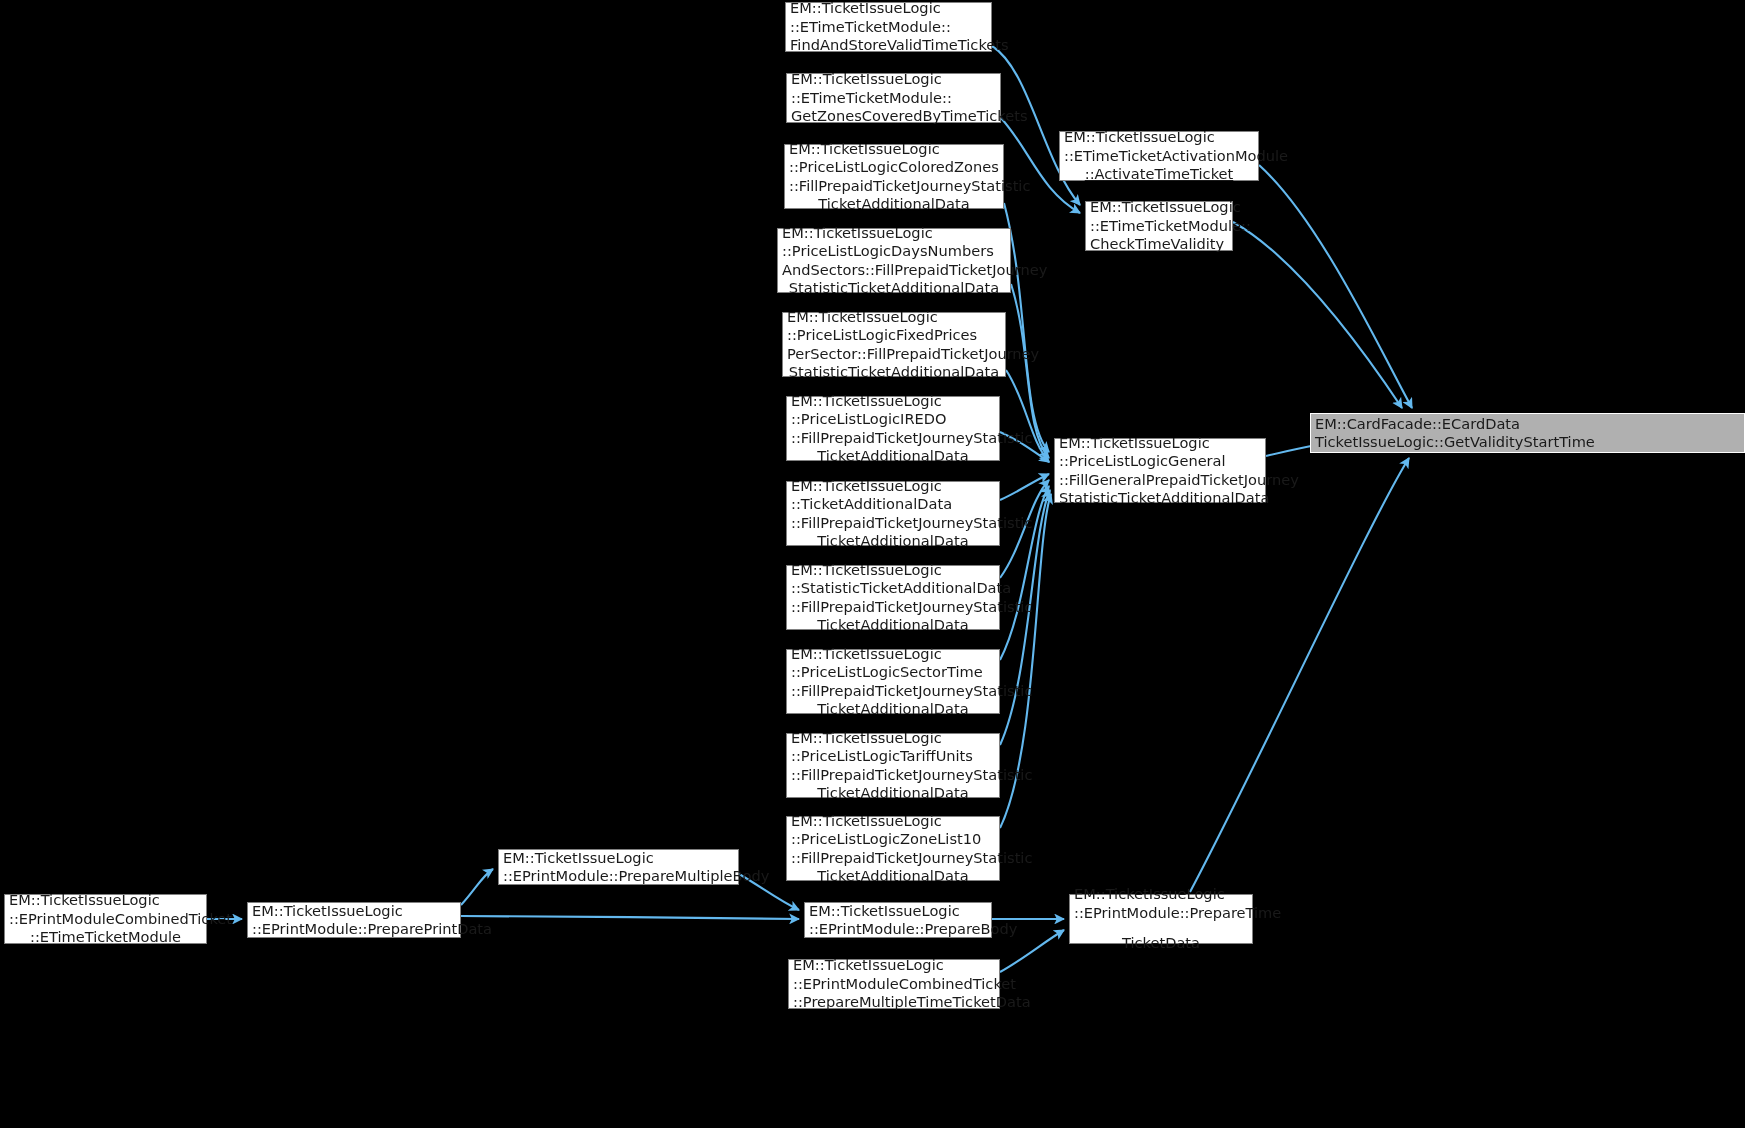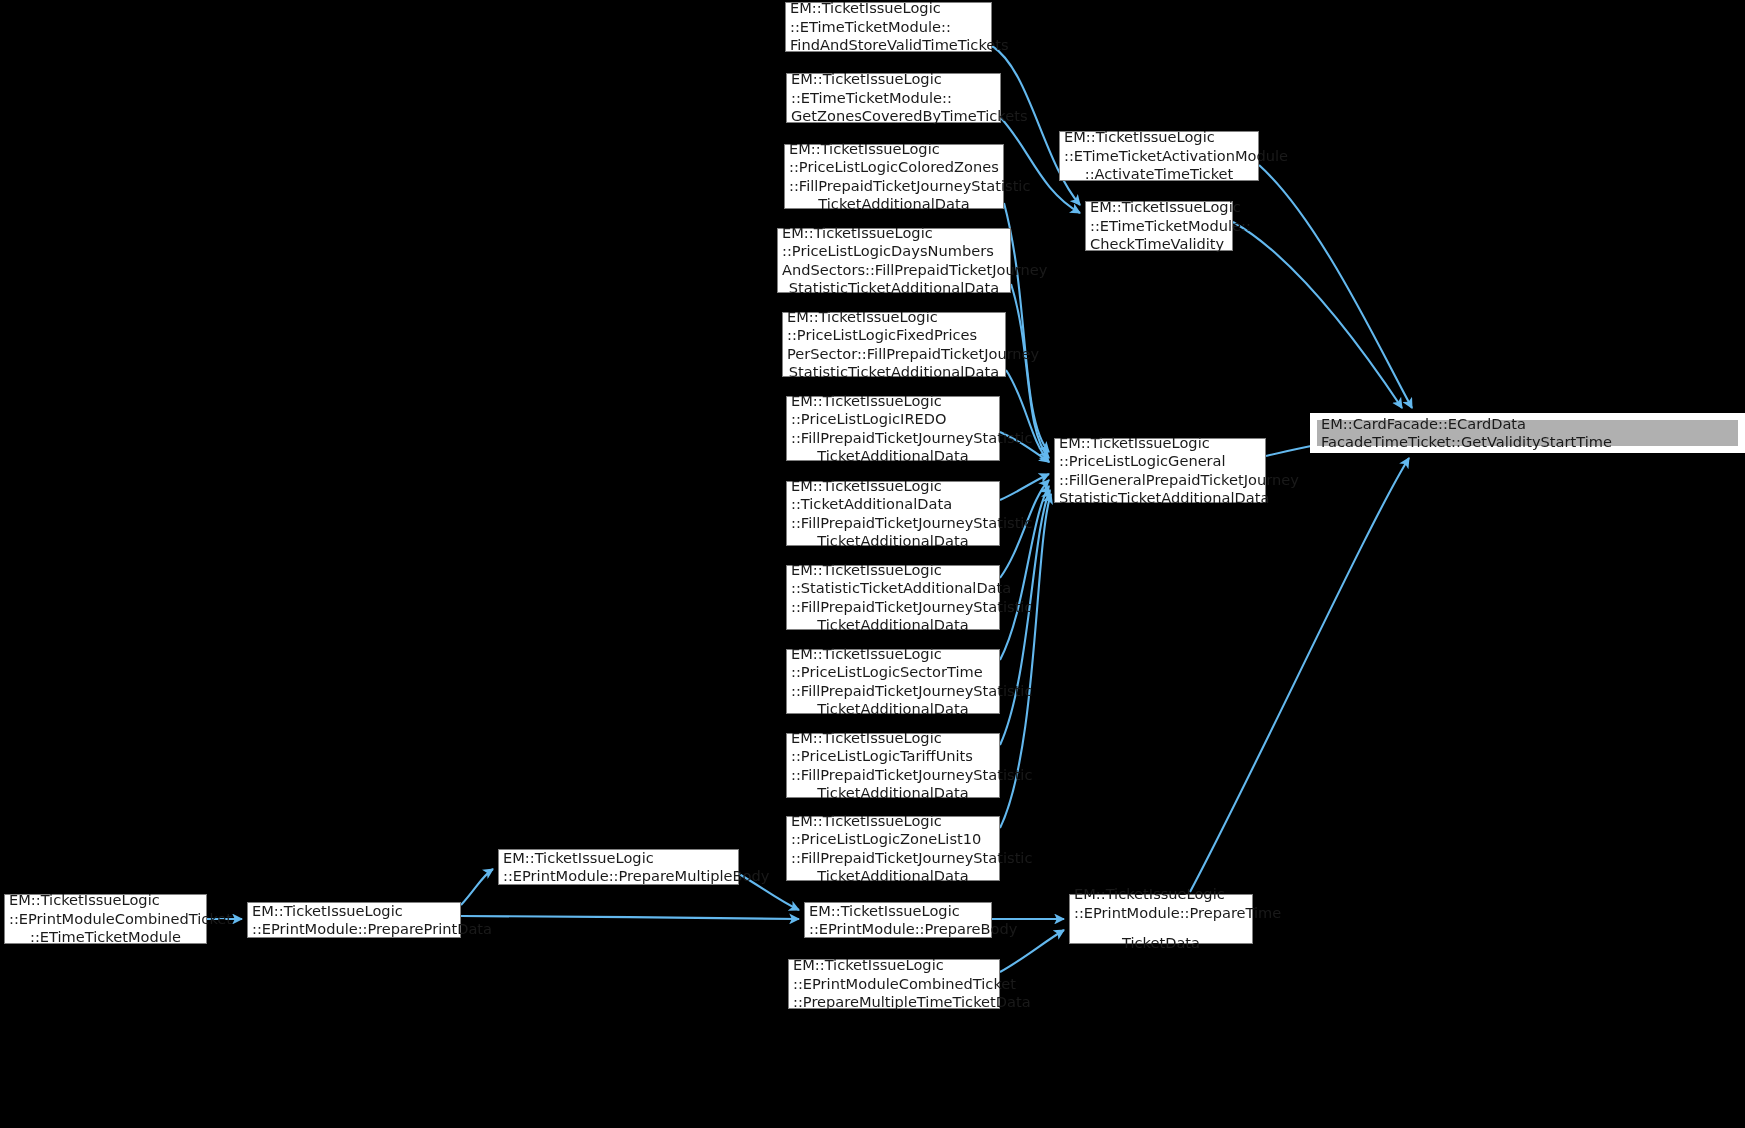--- a/index.html
+++ b/index.html
@@ -43,21 +43,21 @@
     white-space: pre;
   }
   .node .ln {
     display: block;
   }
   .node.left-lines .ln {
     text-align: left;
   }
   .node.highlight {
     background: #b0b0b0;
-    border: 7px solid #ffffff;
+    border: 1px solid #ffffff;
   }
 </style>
 </head>
 <body>
 
 <div id="canvas">
   <svg id="edges" viewBox="0 0 1745 1128">
     <defs>
       <marker id="arrow" viewBox="0 0 10 10" refX="9" refY="5" markerWidth="5.2" markerHeight="5.2" orient="auto-start-reverse">
         <path d="M 0 0 L 10 5 L 0 10 L 2.4 5 z" fill="#63b8ee"></path>
@@ -92,24 +92,24 @@
       <div class="node left-lines" style="left: 786px; top: 73px; width: 215px; height: 50px;"><span class="ln">EM::TicketIssueLogic</span><span class="ln">::ETimeTicketModule::</span><span class="ln">GetZonesCoveredByTimeTickets</span></div>
       <div class="node left-lines" style="left: 784px; top: 144px; width: 220px; height: 65px;"><span class="ln">EM::TicketIssueLogic</span><span class="ln">::PriceListLogicColoredZones</span><span class="ln">::FillPrepaidTicketJourneyStatistic</span><span class="ln" style="text-align: center;">TicketAdditionalData</span></div>
       <div class="node left-lines" style="left: 777px; top: 228px; width: 234px; height: 65px;"><span class="ln">EM::TicketIssueLogic</span><span class="ln">::PriceListLogicDaysNumbers</span><span class="ln">AndSectors::FillPrepaidTicketJourney</span><span class="ln" style="text-align: center;">StatisticTicketAdditionalData</span></div>
       <div class="node left-lines" style="left: 782px; top: 312px; width: 224px; height: 65px;"><span class="ln">EM::TicketIssueLogic</span><span class="ln">::PriceListLogicFixedPrices</span><span class="ln">PerSector::FillPrepaidTicketJourney</span><span class="ln" style="text-align: center;">StatisticTicketAdditionalData</span></div>
       <div class="node left-lines" style="left: 786px; top: 396px; width: 214px; height: 65px;"><span class="ln">EM::TicketIssueLogic</span><span class="ln">::PriceListLogicIREDO</span><span class="ln">::FillPrepaidTicketJourneyStatistic</span><span class="ln" style="text-align: center;">TicketAdditionalData</span></div>
       <div class="node left-lines" style="left: 786px; top: 481px; width: 214px; height: 65px;"><span class="ln">EM::TicketIssueLogic</span><span class="ln">::TicketAdditionalData</span><span class="ln">::FillPrepaidTicketJourneyStatistic</span><span class="ln" style="text-align: center;">TicketAdditionalData</span></div>
       <div class="node left-lines" style="left: 786px; top: 565px; width: 214px; height: 65px;"><span class="ln">EM::TicketIssueLogic</span><span class="ln">::StatisticTicketAdditionalData</span><span class="ln">::FillPrepaidTicketJourneyStatistic</span><span class="ln" style="text-align: center;">TicketAdditionalData</span></div>
       <div class="node left-lines" style="left: 786px; top: 649px; width: 214px; height: 65px;"><span class="ln">EM::TicketIssueLogic</span><span class="ln">::PriceListLogicSectorTime</span><span class="ln">::FillPrepaidTicketJourneyStatistic</span><span class="ln" style="text-align: center;">TicketAdditionalData</span></div>
       <div class="node left-lines" style="left: 786px; top: 733px; width: 214px; height: 65px;"><span class="ln">EM::TicketIssueLogic</span><span class="ln">::PriceListLogicTariffUnits</span><span class="ln">::FillPrepaidTicketJourneyStatistic</span><span class="ln" style="text-align: center;">TicketAdditionalData</span></div>
       <div class="node left-lines" style="left: 786px; top: 816px; width: 214px; height: 65px;"><span class="ln">EM::TicketIssueLogic</span><span class="ln">::PriceListLogicZoneList10</span><span class="ln">::FillPrepaidTicketJourneyStatistic</span><span class="ln" style="text-align: center;">TicketAdditionalData</span></div>
-      <div class="node left-lines" style="left: 1059px; top: 131px; width: 200px; height: 50px;"><span class="ln">EM::TicketIssueLogic</span><span class="ln">::ETimeTicketActivationModule</span><span class="ln" style="text-align: center;">::ActivateTimeTicket</span></div>
+      <div class="node left-lines" style="left: 1059px; top: 131px; width: 200px; height: 50px;"><span class="ln">EM::TicketIssueLogic</span><span class="ln">::ETimeTicketActivationModule</span><span class="ln" style="text-align: center; text-decoration: underline;">::ActivateTimeTicket</span></div>
       <div class="node left-lines" style="left: 1085px; top: 201px; width: 148px; height: 50px;"><span class="ln">EM::TicketIssueLogic</span><span class="ln">::ETimeTicketModule::</span><span class="ln" style="">CheckTimeValidity</span></div>
       <div class="node left-lines" style="left: 1054px; top: 438px; width: 212px; height: 65px;"><span class="ln">EM::TicketIssueLogic</span><span class="ln">::PriceListLogicGeneral</span><span class="ln">::FillGeneralPrepaidTicketJourney</span><span class="ln" style="text-align: center;">StatisticTicketAdditionalData</span></div>
-      <div class="node highlight left-lines" style="left: 1310px; top: 413px; width: 435px; height: 40px;"><span class="ln">EM::CardFacade::ECardData</span><span class="ln">FacadeTimeTicket::GetValidityStartTime</span></div>
+      <div class="node highlight left-lines" style="left: 1310px; top: 413px; width: 435px; height: 40px;"><span class="ln">EM::CardFacade::ECardData</span><span class="ln">TicketIssueLogic::GetValidityStartTime</span></div>
       <div class="node left-lines" style="left: 4px; top: 894px; width: 203px; height: 50px;"><span class="ln">EM::TicketIssueLogic</span><span class="ln">::EPrintModuleCombinedTicket</span><span class="ln" style="text-align: center;">::ETimeTicketModule</span></div>
       <div class="node left-lines" style="left: 247px; top: 902px; width: 214px; height: 36px;"><span class="ln">EM::TicketIssueLogic</span><span class="ln">::EPrintModule::PreparePrintData</span></div>
       <div class="node left-lines" style="left: 498px; top: 849px; width: 241px; height: 36px;"><span class="ln">EM::TicketIssueLogic</span><span class="ln">::EPrintModule::PrepareMultipleBody</span></div>
       <div class="node left-lines" style="left: 804px; top: 902px; width: 188px; height: 36px;"><span class="ln">EM::TicketIssueLogic</span><span class="ln">::EPrintModule::PrepareBody</span></div>
       <div class="node left-lines" style="left: 1069px; top: 894px; width: 184px; height: 50px;"><span class="ln">EM::TicketIssueLogic</span><span class="ln">::EPrintModule::PrepareTime</span><span class="ln" style="text-align: center; margin-top: 12px;">TicketData</span></div>
       <div class="node left-lines" style="left: 788px; top: 959px; width: 212px; height: 50px;"><span class="ln">EM::TicketIssueLogic</span><span class="ln">::EPrintModuleCombinedTicket</span><span class="ln">::PrepareMultipleTimeTicketData</span></div>
     </div>
 </div>
 
 </body></html>

